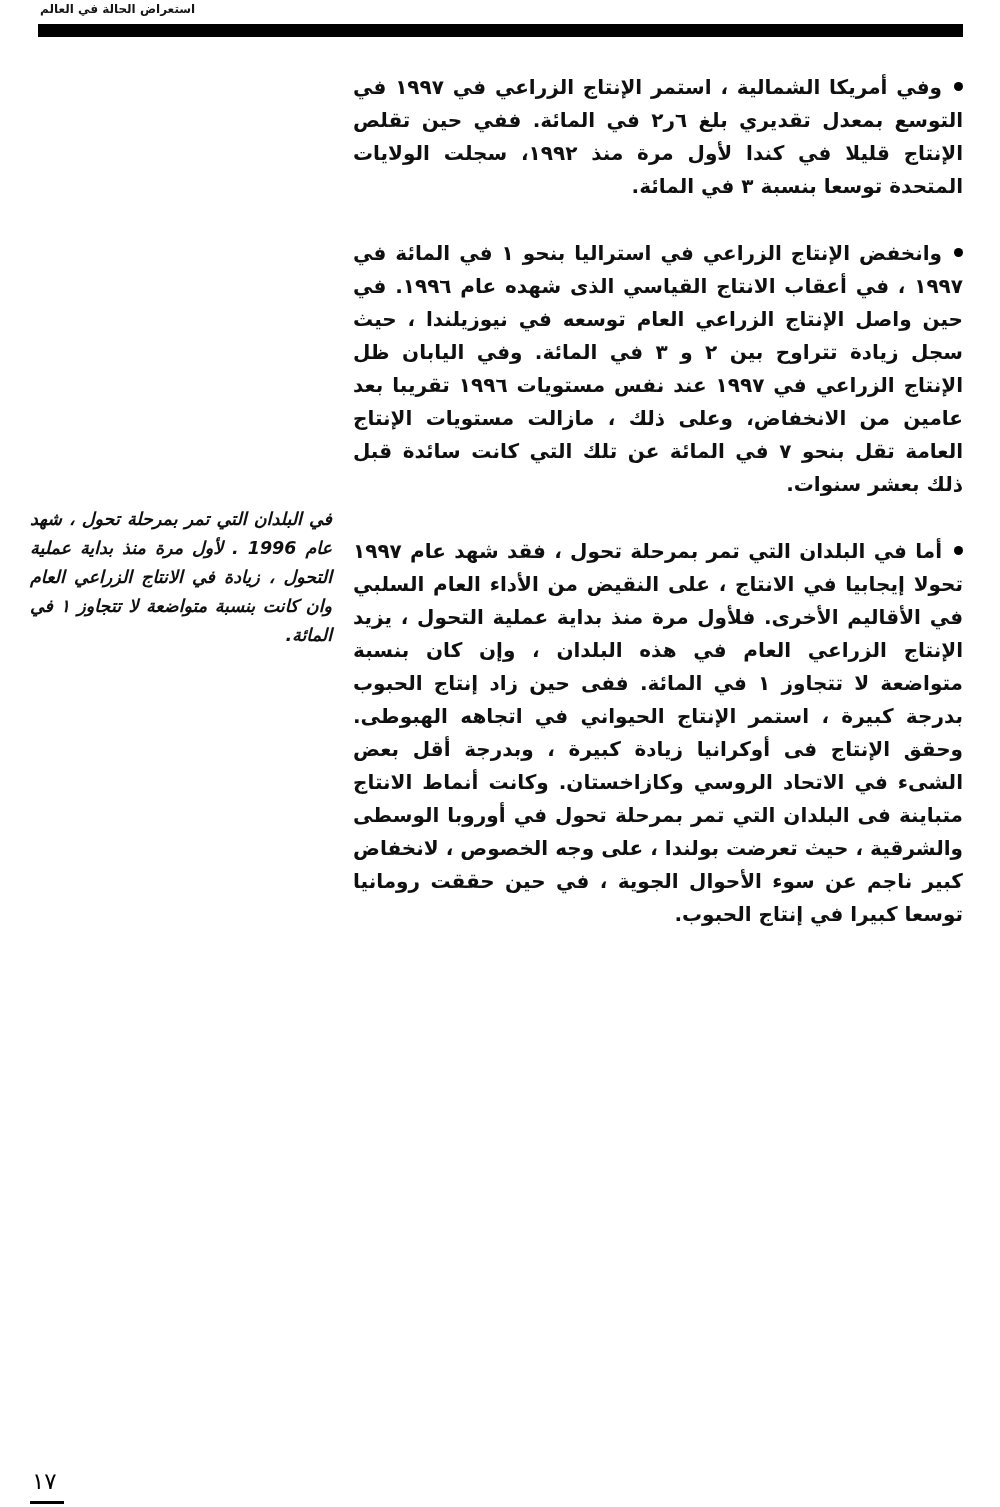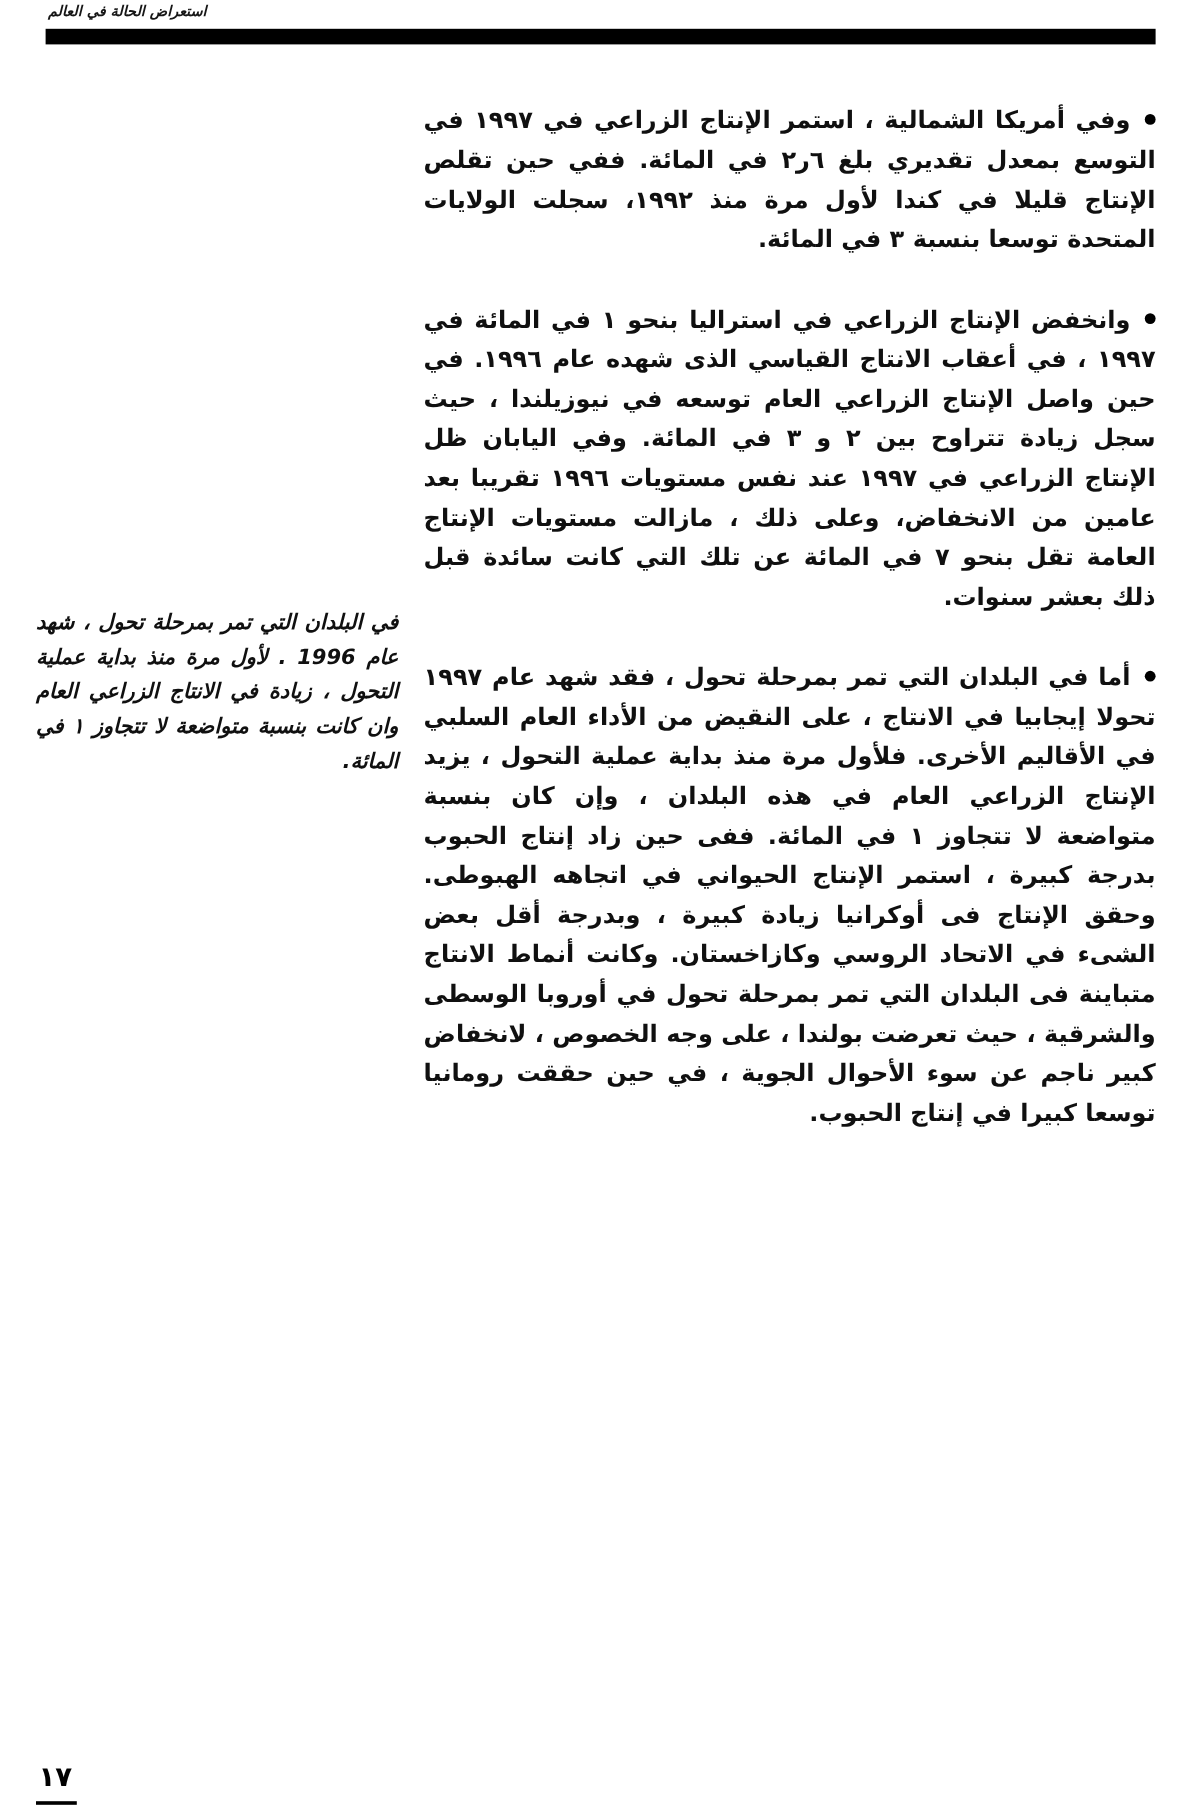--- a/index.html
+++ b/index.html
@@ -19,35 +19,34 @@
   
   .running-header {
     position: absolute;
     top: 2px;
     left: 40px;
     font-size: 12px;
     font-weight: bold;
     direction: rtl;
     letter-spacing: 0.5px;
     color: #161616;
-    font-style: italic;
   }
   .header-rule {
     position: absolute;
     top: 24px;
     left: 38px;
     width: 925px;
     height: 13px;
     background: #000000;
   }
 
   
   .main-column {
     position: absolute;
-    top: 84px;
+    top: 71px;
     right: 37px;
     width: 610px;
     direction: rtl;
   }
   .para {
     font-size: 20px;
     line-height: 33px;
     font-weight: bold;
     text-align: justify;
     text-justify: inter-word;
@@ -81,21 +80,21 @@
     text-justify: inter-word;
     color: #101010;
   }
 
   
   .page-number {
     position: absolute;
     top: 1468px;
     left: 32px;
     font-size: 23px;
-    font-weight: bold;
+    font-weight: normal;
     direction: rtl;
     color: #000;
   }
   .page-number-rule {
     position: absolute;
     top: 1501px;
     left: 30px;
     width: 34px;
     height: 3px;
     background: #000;

